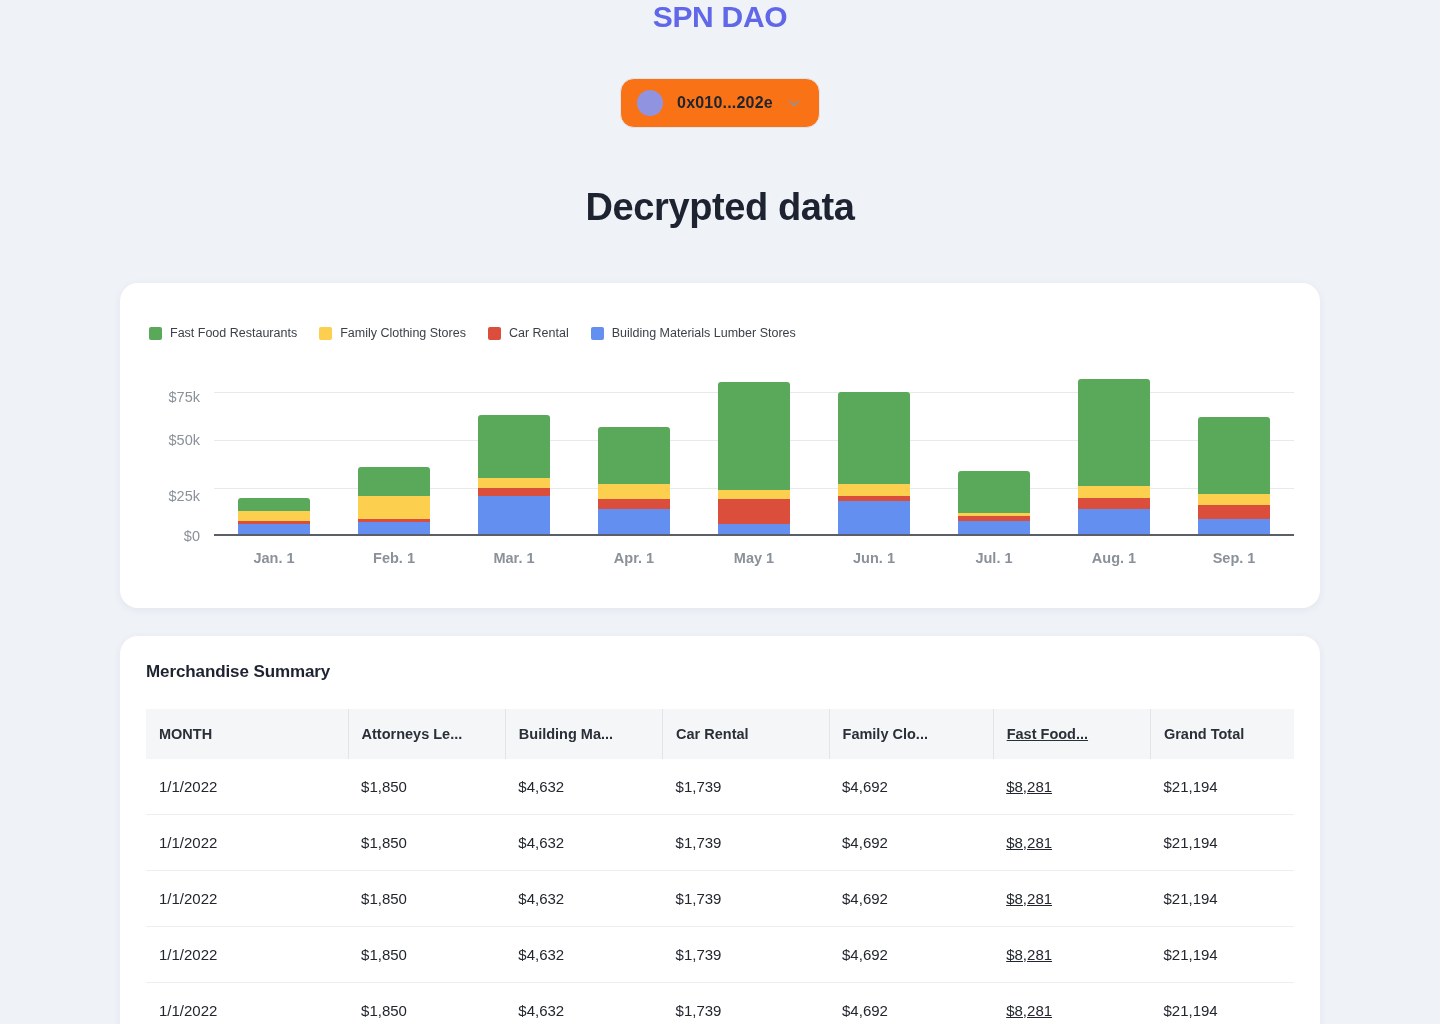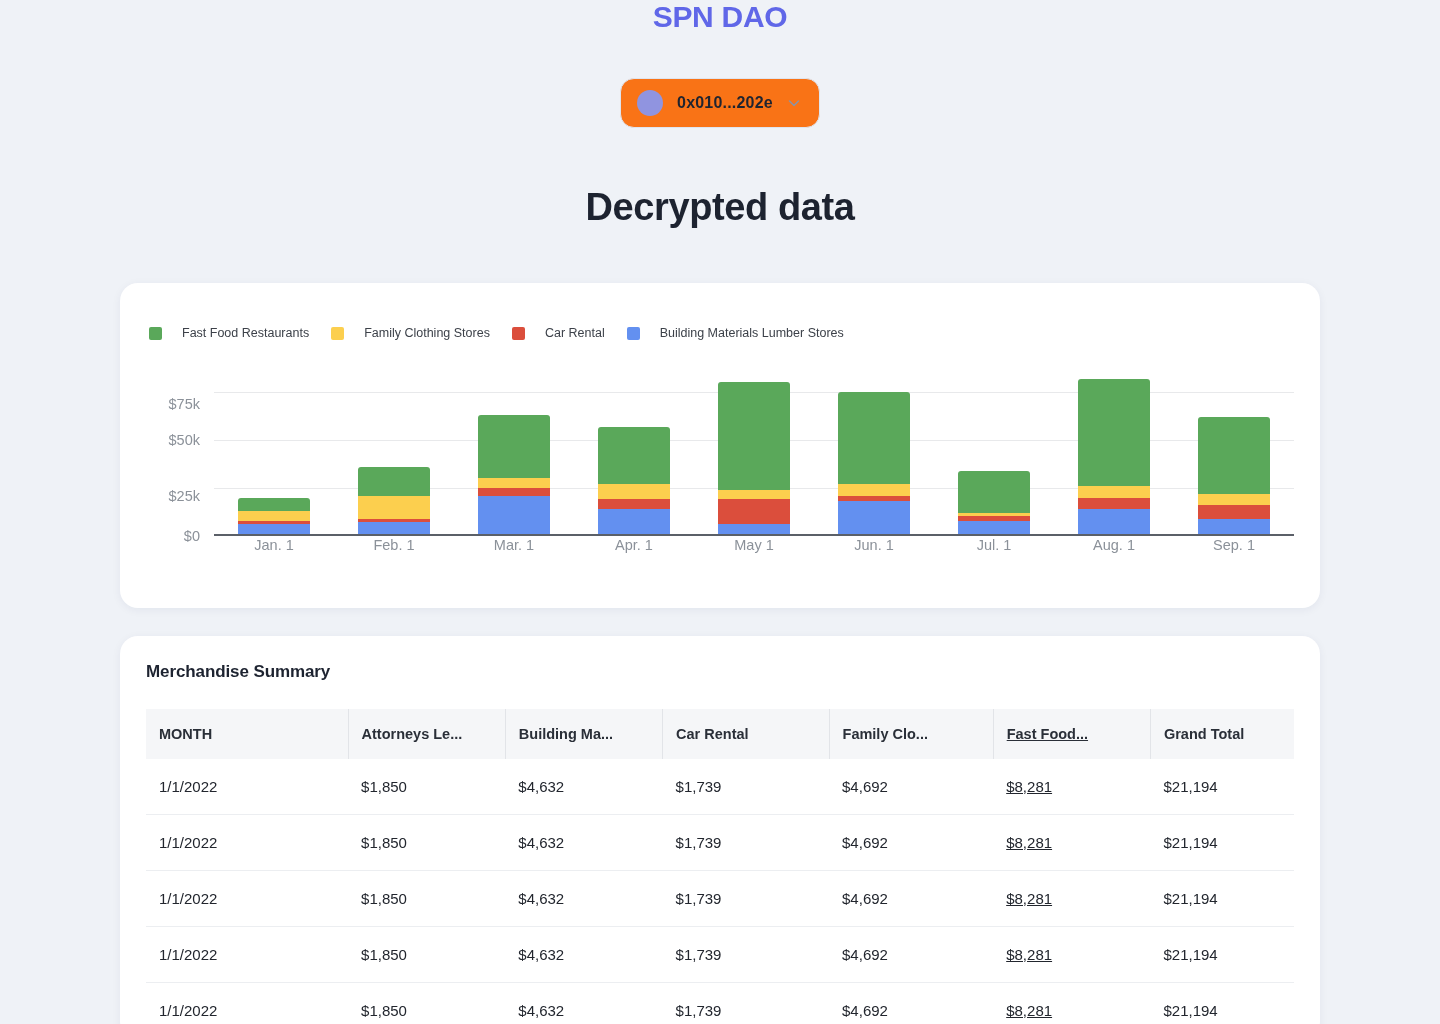--- a/index.html
+++ b/index.html
@@ -104,21 +104,21 @@
   .legend {
     display: flex;
     align-items: center;
     gap: 22px;
     margin-top: 19px;
     padding-left: 3px;
   }
   .legend-item {
     display: flex;
     align-items: center;
-    gap: 20px;
+    gap: 8px;
   }
   .legend-swatch {
     width: 13px;
     height: 13px;
     border-radius: 2px;
     flex: none;
   }
   .legend-label {
     font-size: 12.5px;
     color: #3c4149;
@@ -184,21 +184,22 @@
     border-radius: 3px 3px 0 0;
     overflow: hidden;
     width: 100%;
   }
 
   .seg { width: 100%; }
 
   .x-axis {
     display: flex;
     justify-content: space-around;
-    margin-top: 1px;
+    margin-top: 14px;
+    font-weight: bold;
   }
   .x-tick {
     width: 72px;
     text-align: center;
     font-size: 14.5px;
     color: #8b9199;
   }
 
   
   .table-card {
@@ -278,21 +279,21 @@
         <span class="legend-swatch" style="background: rgb(99, 144, 240);"></span>
         <span class="legend-label">Building Materials Lumber Stores</span>
       </div>
     </div>
 
   <div class="chart-area">
     <div class="y-axis" id="y-axis">
         <div class="y-tick" style="top: 168px;">$0</div>
         <div class="y-tick" style="top: 128px;">$25k</div>
         <div class="y-tick" style="top: 72px;">$50k</div>
-        <div class="y-tick" style="top: 36px;">$75k</div>
+        <div class="y-tick" style="top: 29px;">$75k</div>
       </div>
     <div class="plot">
       <div id="gridlines">
           <div class="gridline" style="top: 120px;"></div>
           <div class="gridline" style="top: 72px;"></div>
           <div class="gridline" style="top: 24px;"></div>
         </div>
       <div class="bars" id="bars">
           <div class="bar-col">
             <div class="bar-stack">

